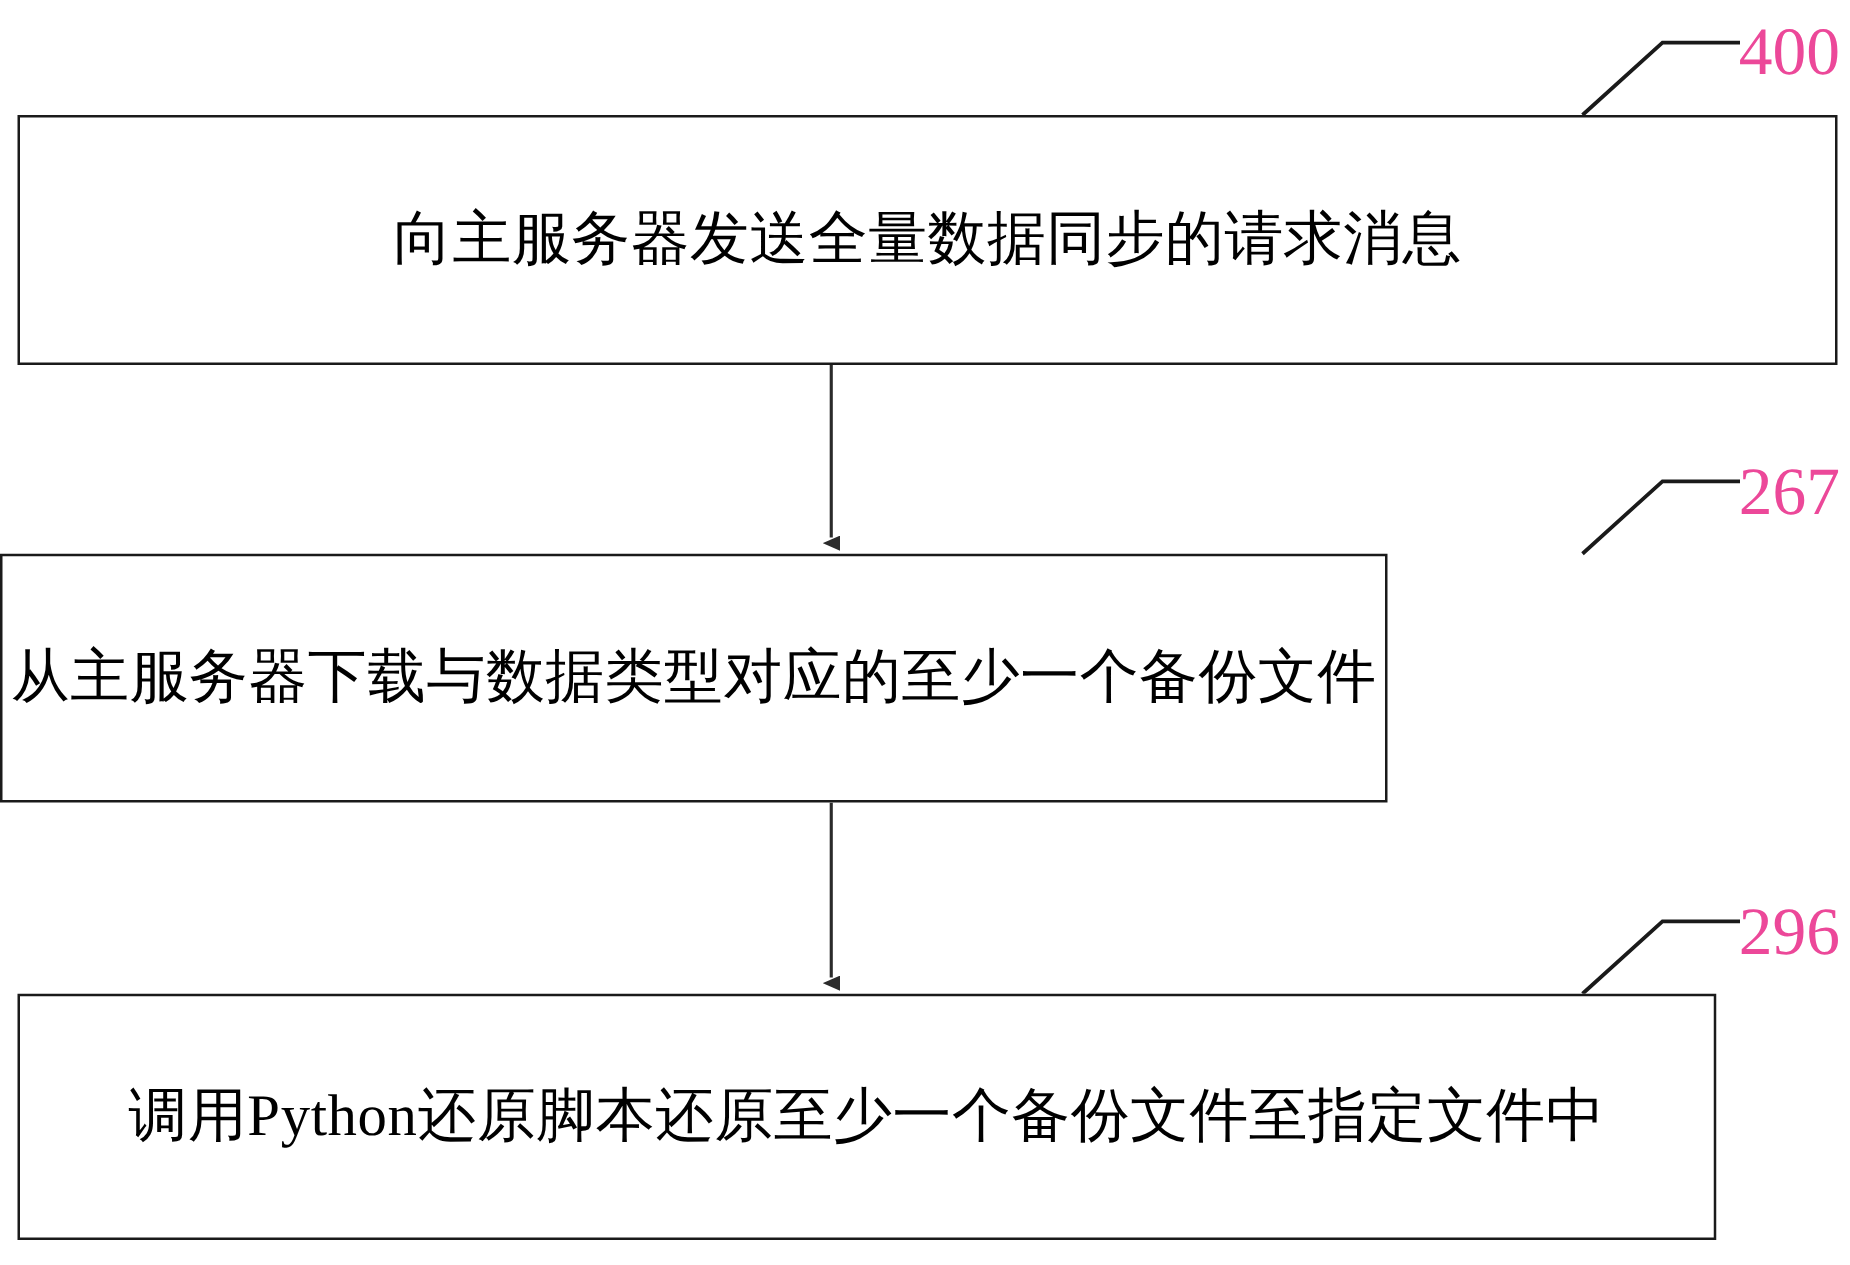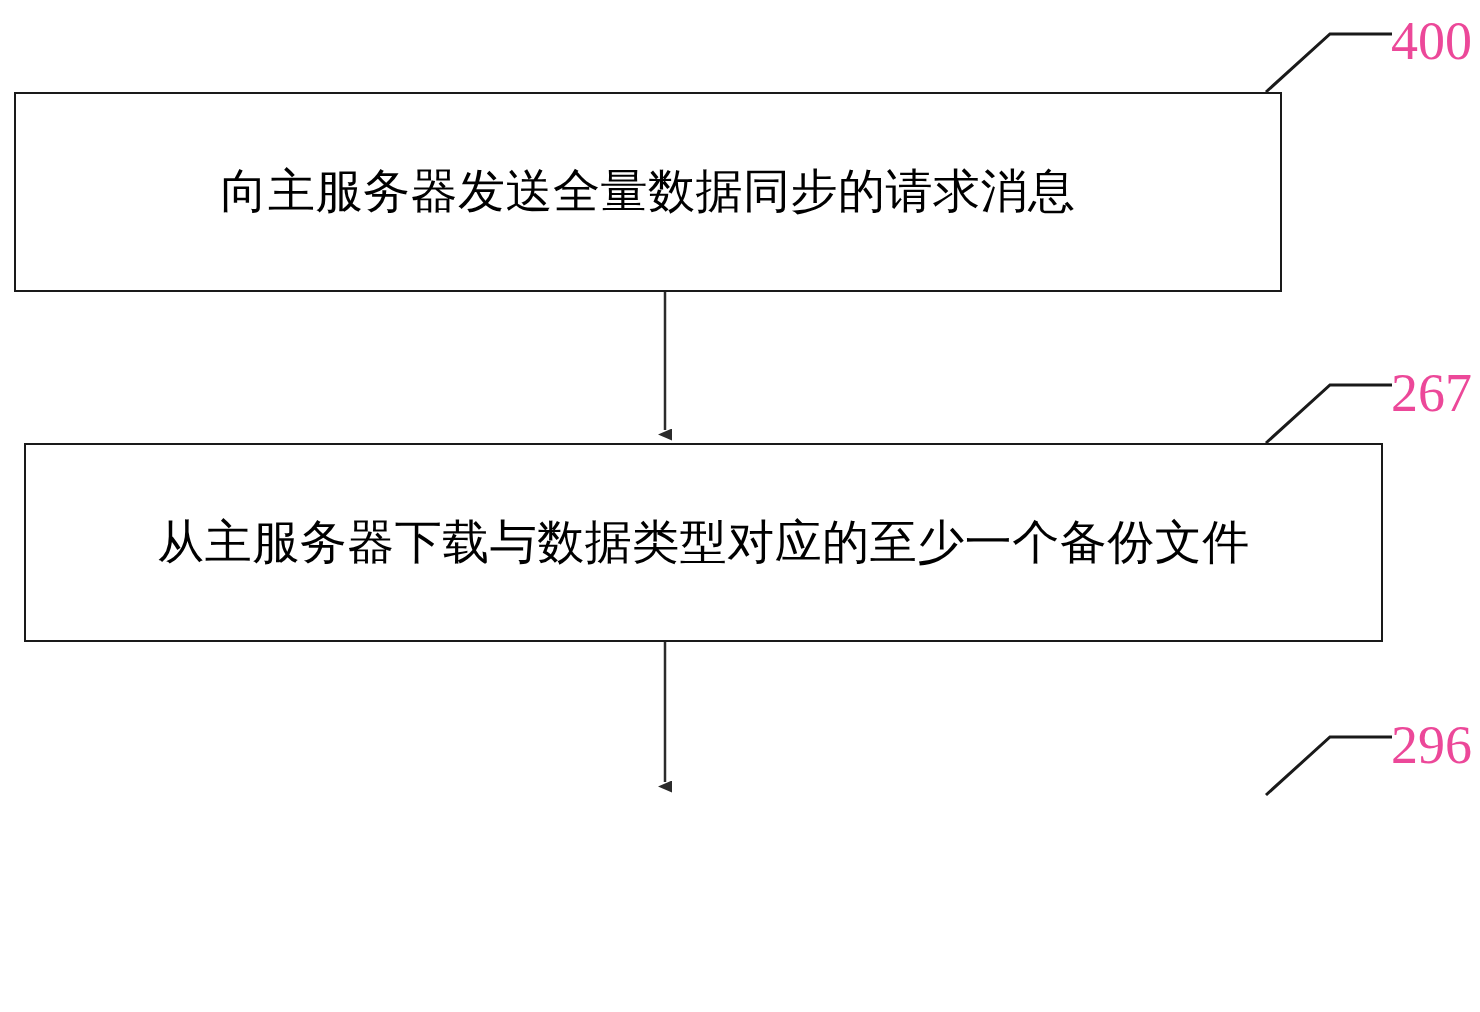--- a/index.html
+++ b/index.html
@@ -43,22 +43,22 @@
     text-align: center;
   }
   .ref-label {
     position: absolute;
     font-family: "Liberation Serif", "DejaVu Serif", serif;
     font-size: 54px;
     color: #ec4899;
     letter-spacing: 0px;
     white-space: nowrap;
   }
-  #box-400 { left: 14px;  top: 92px;  width: 1268px; height: 200px; }
-  #box-401 { left: 24px;  top: 443px; width: 1359px; height: 199px; }
+  #box-400 { left: 14px;  top: 92px;  width: 1456px; height: 200px; }
+  #box-401 { left: 0;  top: 443px; width: 1110px; height: 199px; }
   #box-402 { left: 14px;  top: 795px; width: 1359px; height: 197px; }
   #label-400 { left: 1391px; top: 10px;  }
   #label-401 { left: 1391px; top: 362px; }
   #label-402 { left: 1391px; top: 714px; }
 </style>
 </head>
 <body>
 
 <div id="canvas">
 
@@ -81,20 +81,23 @@
   </svg>
 
   <div id="box-400" class="step-box">
     <span class="step-text">向主服务器发送全量数据同步的请求消息</span>
   </div>
 
   <div id="box-401" class="step-box">
     <span class="step-text">从主服务器下载与数据类型对应的至少一个备份文件</span>
   </div>
 
+  <div id="box-402" class="step-box">
+    <span class="step-text">调用Python还原脚本还原至少一个备份文件至指定文件中</span>
+  </div>
 
   <div id="label-400" class="ref-label">400</div>
 
   <div id="label-401" class="ref-label">267</div>
 
   <div id="label-402" class="ref-label">296</div>
 
 </div>
 
 </body></html>

